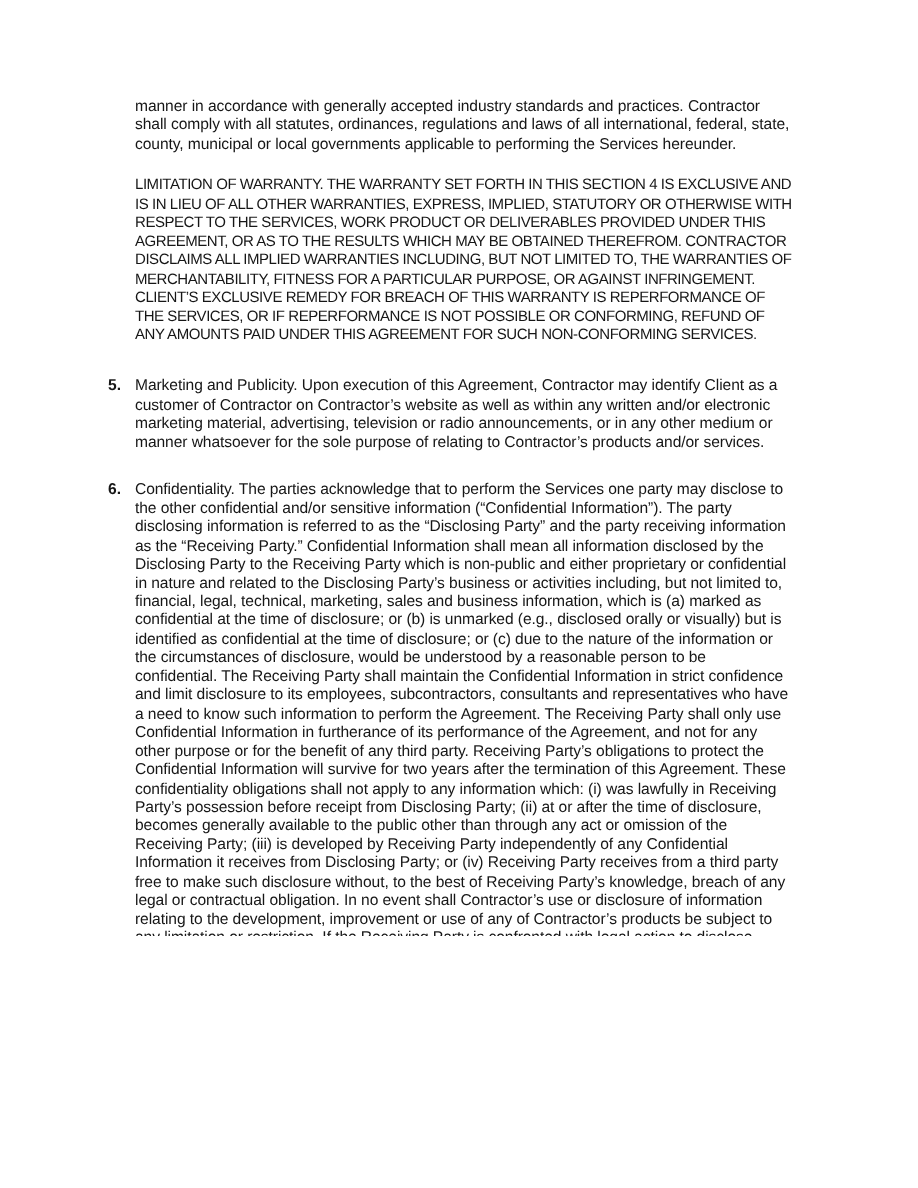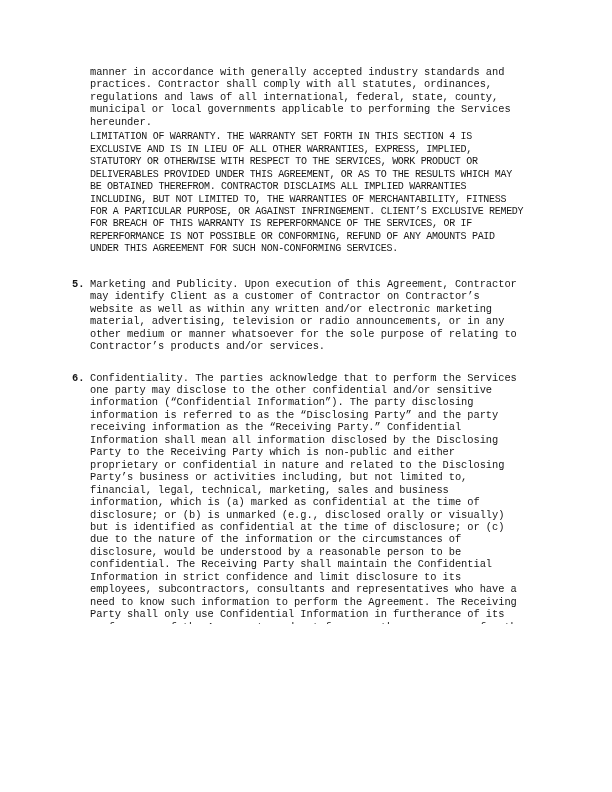--- a/index.html
+++ b/index.html
@@ -12,38 +12,37 @@
     height: 792px;
     font-family: "Liberation Sans", sans-serif;
     color: #161616;
   }
   .page {
     position: relative;
     width: 612px;
     height: 624px;
     background: #ffffff;
     overflow: hidden;
-    font-family: Liberation Mono, monospace;
   }
   .content {
     position: absolute;
     left: 90px;
     top: 66px;
     width: 438px;
   }
   .para {
     margin: 0;
     font-size: 10.4px;
     line-height: 12.45px;
     letter-spacing: -0.05px;
     text-align: left;
     white-space: normal;
   }
   .para.caps {
-    margin-top: 3px;
+    margin-top: 15px;
     letter-spacing: -0.3px;
     font-size: 10px;
   }
   .item {
     display: flex;
     align-items: flex-start;
   }
   .item-5 { margin-top: 22px; }
   .item-6 { margin-top: 19px; }
   .num {

